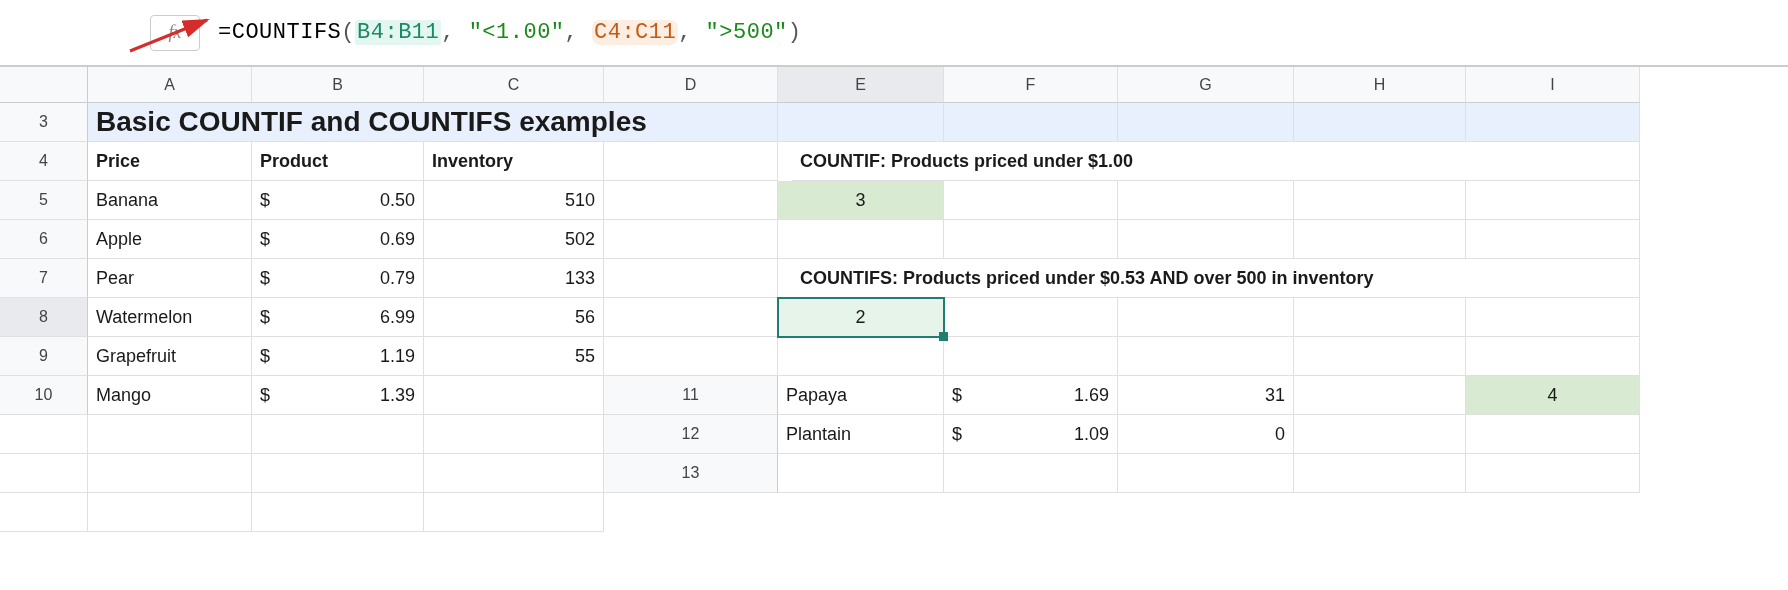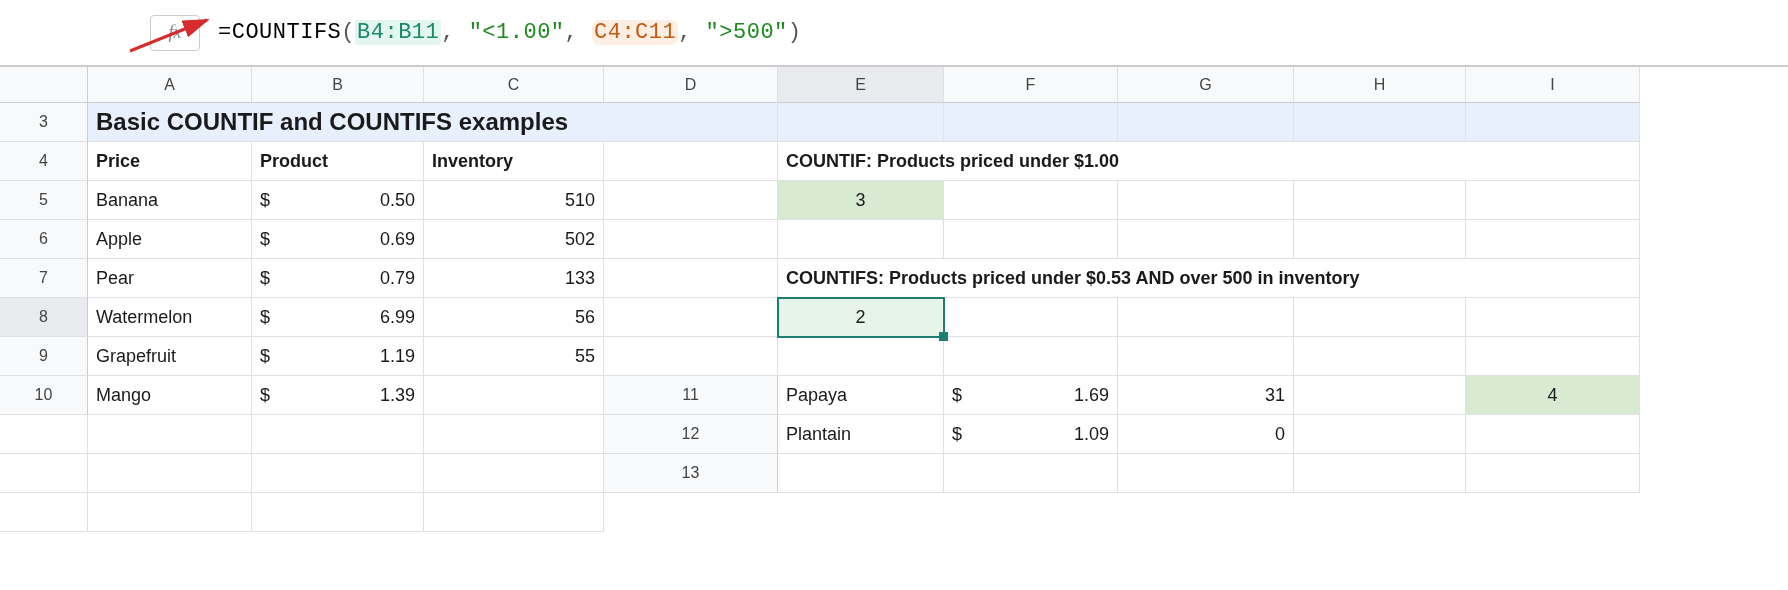--- a/index.html
+++ b/index.html
@@ -86,21 +86,21 @@
     background: #f8f9fa;
     border-right: 1px solid #ccc;
     border-bottom: 1px solid #ccc;
     height: 36px;
     min-height: 36px;
   }
   .row-header.active { background: #e8eaed; }
   .col-header.active { background: #e8eaed; }
 
   .title-row { background: #e8f0fe !important; }
-  .title-text { font-weight: bold; font-size: 24px; }
+  .title-text { font-weight: bold; font-size: 28px; }
   .bold { font-weight: bold; }
   .right { justify-content: flex-end; }
   .currency { justify-content: space-between; }
   .highlight-green { background: #d9ead3 !important; justify-content: center; }
   .highlight-pale { background: #e6f4ea !important; justify-content: center; position: relative;}
 
   .selected {
     position: relative;
     outline: 2px solid #1e7e6f;
     outline-offset: -1px;
@@ -108,21 +108,21 @@
   }
   .sel-handle {
     position: absolute;
     right: -5px;
     bottom: -5px;
     width: 9px;
     height: 9px;
     background: #1e7e6f;
     z-index: 3;
   }
-  .merge-span { grid-column: span 5; }
+  .merge-span { grid-column: span 5; margin-left: 14px; }
 </style>
 </head>
 <body>
 
 <div class="formula-bar">
   <div class="fx-box">fx</div>
   <div class="formula-text">
     <span class="tok-func">=</span><span class="tok-func">COUNTIFS</span><span class="tok-punc">(</span><span class="tok-range1">B4:B11</span><span class="tok-punc">, </span><span class="tok-str">"&lt;1.00"</span><span class="tok-punc">, </span><span class="tok-range2">C4:C11</span><span class="tok-punc">, </span><span class="tok-str">"&gt;500"</span><span class="tok-punc">)</span>
   </div>
 </div>

